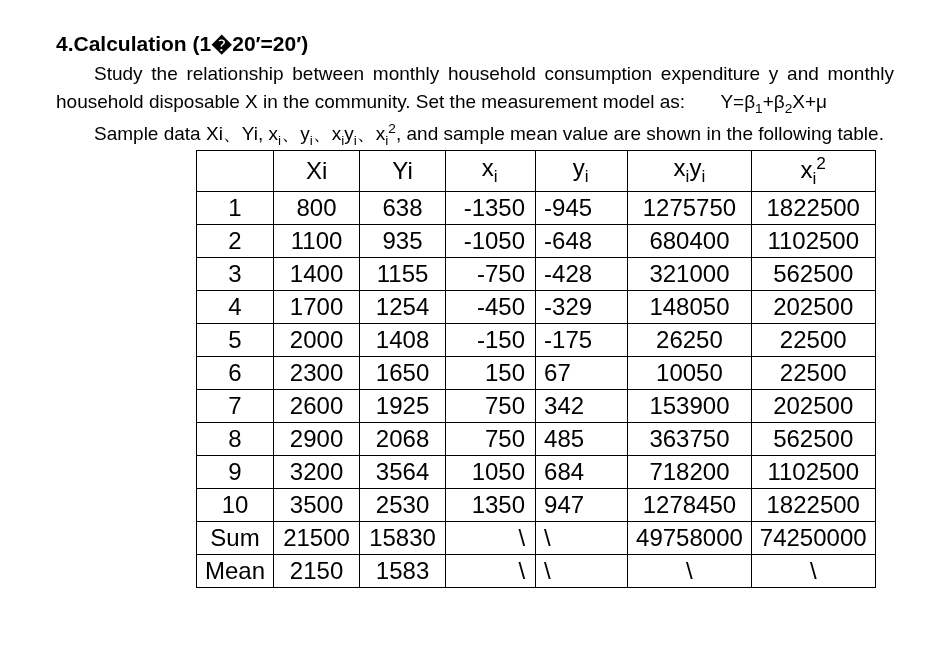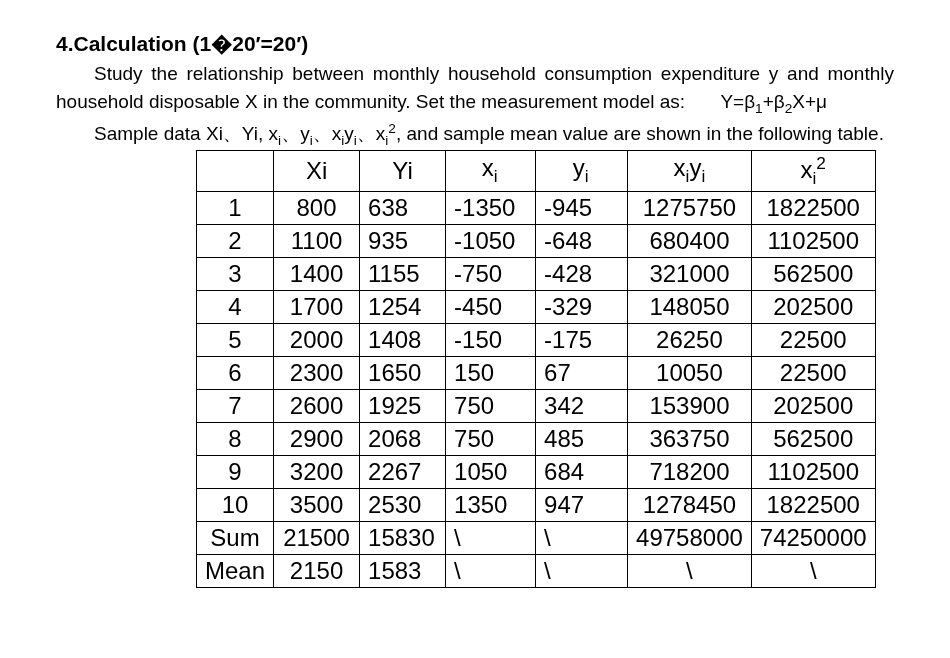--- a/index.html
+++ b/index.html
@@ -45,22 +45,22 @@
   td, th {
     border: 1px solid #000;
     padding: 2px 8px;
     text-align: center;
     font-weight: normal;
     height: 28px;
     box-sizing: border-box;
   }
   .col-idx { width: 70px; text-align: center; }
   .col-xi  { width: 86px; text-align: center; }
-  .col-yi  { width: 86px; text-align: left; }
-  .col-xd  { width: 90px; text-align: left; padding-right: 10px; }
+  .col-yi  { width: 86px; text-align: center; }
+  .col-xd  { width: 90px; text-align: right; padding-right: 10px; }
   .col-yd  { width: 92px; text-align: left; padding-right: 10px; }
   .col-xy  { width: 118px; }
   .col-x2  { width: 118px; text-align: center; }
   thead td, thead th { text-align: center !important; height: 38px; }
   .left-label { text-align: center; }
 </style>
 </head>
 <body>
 
 <div class="page">
@@ -158,21 +158,21 @@
             <td class="col-xi">2900</td>
             <td class="col-yi">2068</td>
             <td class="col-xd">750</td>
             <td class="col-yd">485</td>
             <td class="col-xy">363750</td>
             <td class="col-x2">562500</td>
           </tr>
           <tr>
             <td class="col-idx left-label">9</td>
             <td class="col-xi">3200</td>
-            <td class="col-yi">2267</td>
+            <td class="col-yi">3564</td>
             <td class="col-xd">1050</td>
             <td class="col-yd">684</td>
             <td class="col-xy">718200</td>
             <td class="col-x2">1102500</td>
           </tr>
           <tr>
             <td class="col-idx left-label">10</td>
             <td class="col-xi">3500</td>
             <td class="col-yi">2530</td>
             <td class="col-xd">1350</td>

